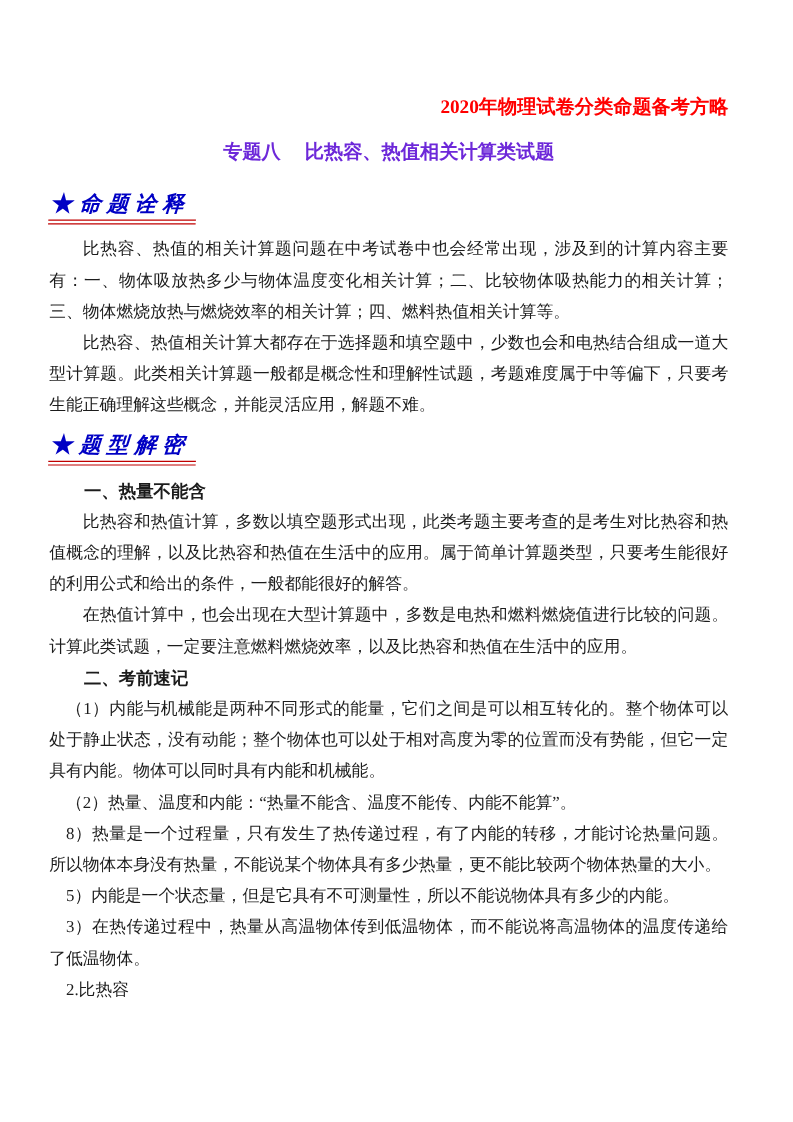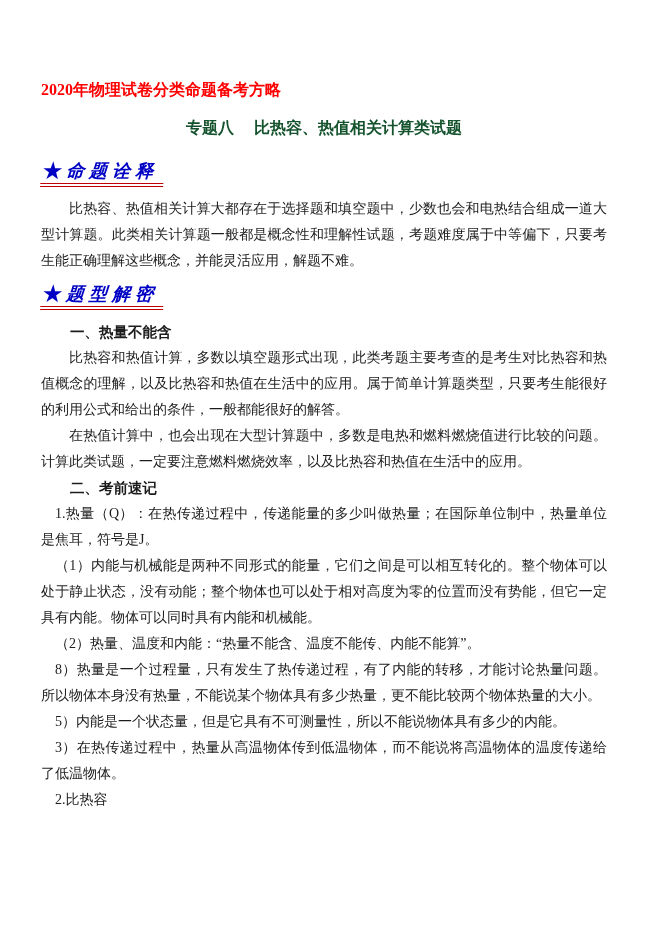--- a/index.html
+++ b/index.html
@@ -14,33 +14,33 @@
     margin: 0 auto;
     background: #ffffff;
     box-sizing: border-box;
     padding: 80px 54px 0 41px;
     font-family: "Liberation Serif", "DejaVu Serif", serif;
     color: #1c1c1c;
     overflow: hidden;
   }
   .doc-title {
     margin: 0 0 18px 0;
-    text-align: left;
+    text-align: right;
     font-size: 16px;
     line-height: 20px;
     font-weight: bold;
     color: #ff0000;
   }
   .doc-subtitle {
     margin: 0 0 21px 0;
     text-align: center;
     font-size: 16px;
     line-height: 20px;
     font-weight: bold;
-    color: #14532d;
+    color: #6d28d9;
   }
   .sec-header-row {
     margin: 0 0 9px 0;
     line-height: 26px;
   }
   .sec-header {
     display: inline-block;
     font-size: 18px;
     line-height: 22px;
     font-weight: bold;
@@ -82,38 +82,38 @@
   <h1 class="doc-title">2020年物理试卷分类命题备考方略</h1>
 
   <h2 class="doc-subtitle">专题八　 比热容、热值相关计算类试题</h2>
 
   <div class="sec-header-row">
     <span class="sec-header">
       <span class="star">★</span><span>命题诠释</span>
     </span>
   </div>
 
+  <p class="para indent2">比热容、热值的相关计算题问题在中考试卷中也会经常出现，涉及到的计算内容主要有：一、物体吸放热多少与物体温度变化相关计算；二、比较物体吸热能力的相关计算；三、物体燃烧放热与燃烧效率的相关计算；四、燃料热值相关计算等。</p>
 
   <p class="para indent2">比热容、热值相关计算大都存在于选择题和填空题中，少数也会和电热结合组成一道大型计算题。此类相关计算题一般都是概念性和理解性试题，考题难度属于中等偏下，只要考生能正确理解这些概念，并能灵活应用，解题不难。</p>
 
   <div class="sec-header-row gap-before-header">
     <span class="sec-header">
       <span class="star">★</span><span>题型解密</span>
     </span>
   </div>
 
   <p class="para bold-head gap-small">一、热量不能含</p>
 
   <p class="para indent2">比热容和热值计算，多数以填空题形式出现，此类考题主要考查的是考生对比热容和热值概念的理解，以及比热容和热值在生活中的应用。属于简单计算题类型，只要考生能很好的利用公式和给出的条件，一般都能很好的解答。</p>
 
   <p class="para indent2">在热值计算中，也会出现在大型计算题中，多数是电热和燃料燃烧值进行比较的问题。计算此类试题，一定要注意燃料燃烧效率，以及比热容和热值在生活中的应用。</p>
 
   <p class="para bold-head">二、考前速记</p>
 
-  <p class="para indent1">1.热量（Q）：在热传递过程中，传递能量的多少叫做热量；在国际单位制中，热量单位是焦耳，符号是J。</p>
 
   <p class="para indent1">（1）内能与机械能是两种不同形式的能量，它们之间是可以相互转化的。整个物体可以处于静止状态，没有动能；整个物体也可以处于相对高度为零的位置而没有势能，但它一定具有内能。物体可以同时具有内能和机械能。</p>
 
   <p class="para indent1">（2）热量、温度和内能：“热量不能含、温度不能传、内能不能算”。</p>
 
   <p class="para indent1">8）热量是一个过程量，只有发生了热传递过程，有了内能的转移，才能讨论热量问题。所以物体本身没有热量，不能说某个物体具有多少热量，更不能比较两个物体热量的大小。</p>
 
   <p class="para indent1">5）内能是一个状态量，但是它具有不可测量性，所以不能说物体具有多少的内能。</p>
 
   <p class="para indent1">3）在热传递过程中，热量从高温物体传到低温物体，而不能说将高温物体的温度传递给了低温物体。</p>

